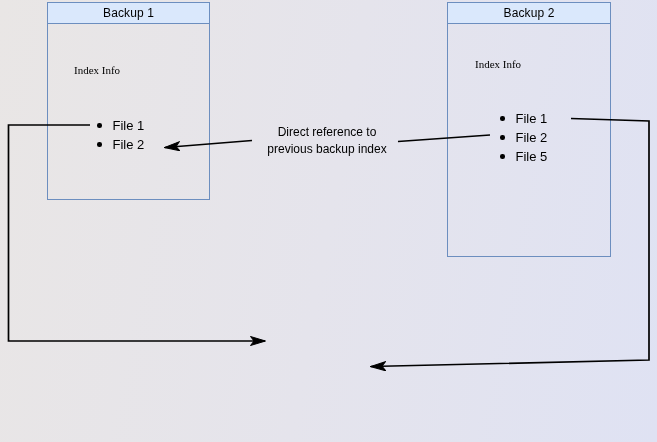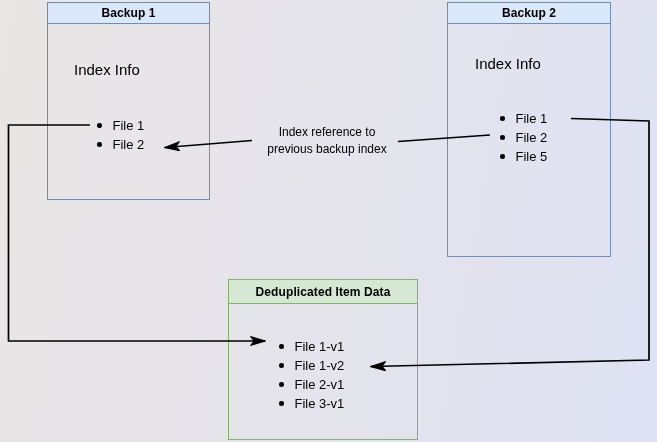--- a/index.html
+++ b/index.html
@@ -20,35 +20,35 @@
   }
   .box{
     position:absolute;box-sizing:border-box;
     background:transparent;
   }
   .box.blue{border:1.5px solid var(--blue-border);}
   .box.green{border:1.5px solid var(--green-border);}
   .box-header{
     box-sizing:border-box;width:100%;
     display:flex;align-items:center;justify-content:center;
-    font-size:12px;font-weight:bold;letter-spacing:0.1px;
+    font-size:12px;font-weight:normal;letter-spacing:0.1px;
   }
   .blue .box-header{
     height:21px;background:var(--blue-fill);
     border-bottom:1.5px solid var(--blue-border);
   }
   .green .box-header{
     height:24px;background:var(--green-fill);
     border-bottom:1.5px solid var(--green-border);
   }
   #backup1{left:47px;top:2px;width:163px;height:198px;}
   #backup2{left:447px;top:2px;width:164px;height:255px;}
   #dedup{left:228px;top:279px;width:190px;height:161px;}
   .subtitle{
-    position:absolute;font-size:15px;line-height:16px;white-space:nowrap;
+    position:absolute;font-size:11px;line-height:16px;white-space:nowrap;font-family:Liberation Serif, serif;
   }
   #backup1 .subtitle{left:26px;top:59px;}
   #backup2 .subtitle{left:27px;top:53px;}
   .list{position:absolute;}
   #backup1 .list{left:42px;top:113px;}
   #backup2 .list{left:45px;top:106px;}
   #dedup .list{left:43px;top:57px;}
   .row{display:flex;align-items:center;height:19px;font-size:13px;white-space:nowrap;}
   .dot{
     flex:none;width:4.5px;height:4.5px;border-radius:50%;
@@ -97,50 +97,29 @@
         <span class="dot"></span>
         <span>File 2</span>
       </div>
       <div class="row">
         <span class="dot"></span>
         <span>File 5</span>
       </div>
     </div>
   </div>
 
-  <div class="box green" id="dedup">
-    <div class="box-header">Deduplicated Item Data</div>
-    <div class="list">
-      <div class="row">
-        <span class="dot"></span>
-        <span>File 1-v1</span>
-      </div>
-      <div class="row">
-        <span class="dot"></span>
-        <span>File 1-v2</span>
-      </div>
-      <div class="row">
-        <span class="dot"></span>
-        <span>File 2-v1</span>
-      </div>
-      <div class="row">
-        <span class="dot"></span>
-        <span>File 3-v1</span>
-      </div>
-    </div>
-  </div>
 
   <svg class="arrows" viewBox="0 0 657 442">
     <defs>
       <marker id="arrowhead" viewBox="0 0 16 10" refX="15" refY="5" markerWidth="16" markerHeight="10" markerUnits="userSpaceOnUse" orient="auto">
         <path d="M0.5,0.5 L15.5,5 L0.5,9.5 L4,5 Z" style="fill:var(--arrow);stroke:var(--arrow);stroke-width:1;"></path>
       </marker>
     </defs>
     <path d="M 90 125 H 8.5 V 341 H 265" marker-end="url(#arrowhead)"></path>
     <path d="M 571 118.5 L 649 121 V 360 L 371 366.5" marker-end="url(#arrowhead)"></path>
     <path d="M 490 135 L 398 141.5"></path>
     <path d="M 252 140.5 L 165 147.5" marker-end="url(#arrowhead)"></path>
   </svg>
 
-  <div class="connector-label">Index reference to
+  <div class="connector-label">Direct reference to
 previous backup index</div>
 
 </div>
 
 </body></html>

